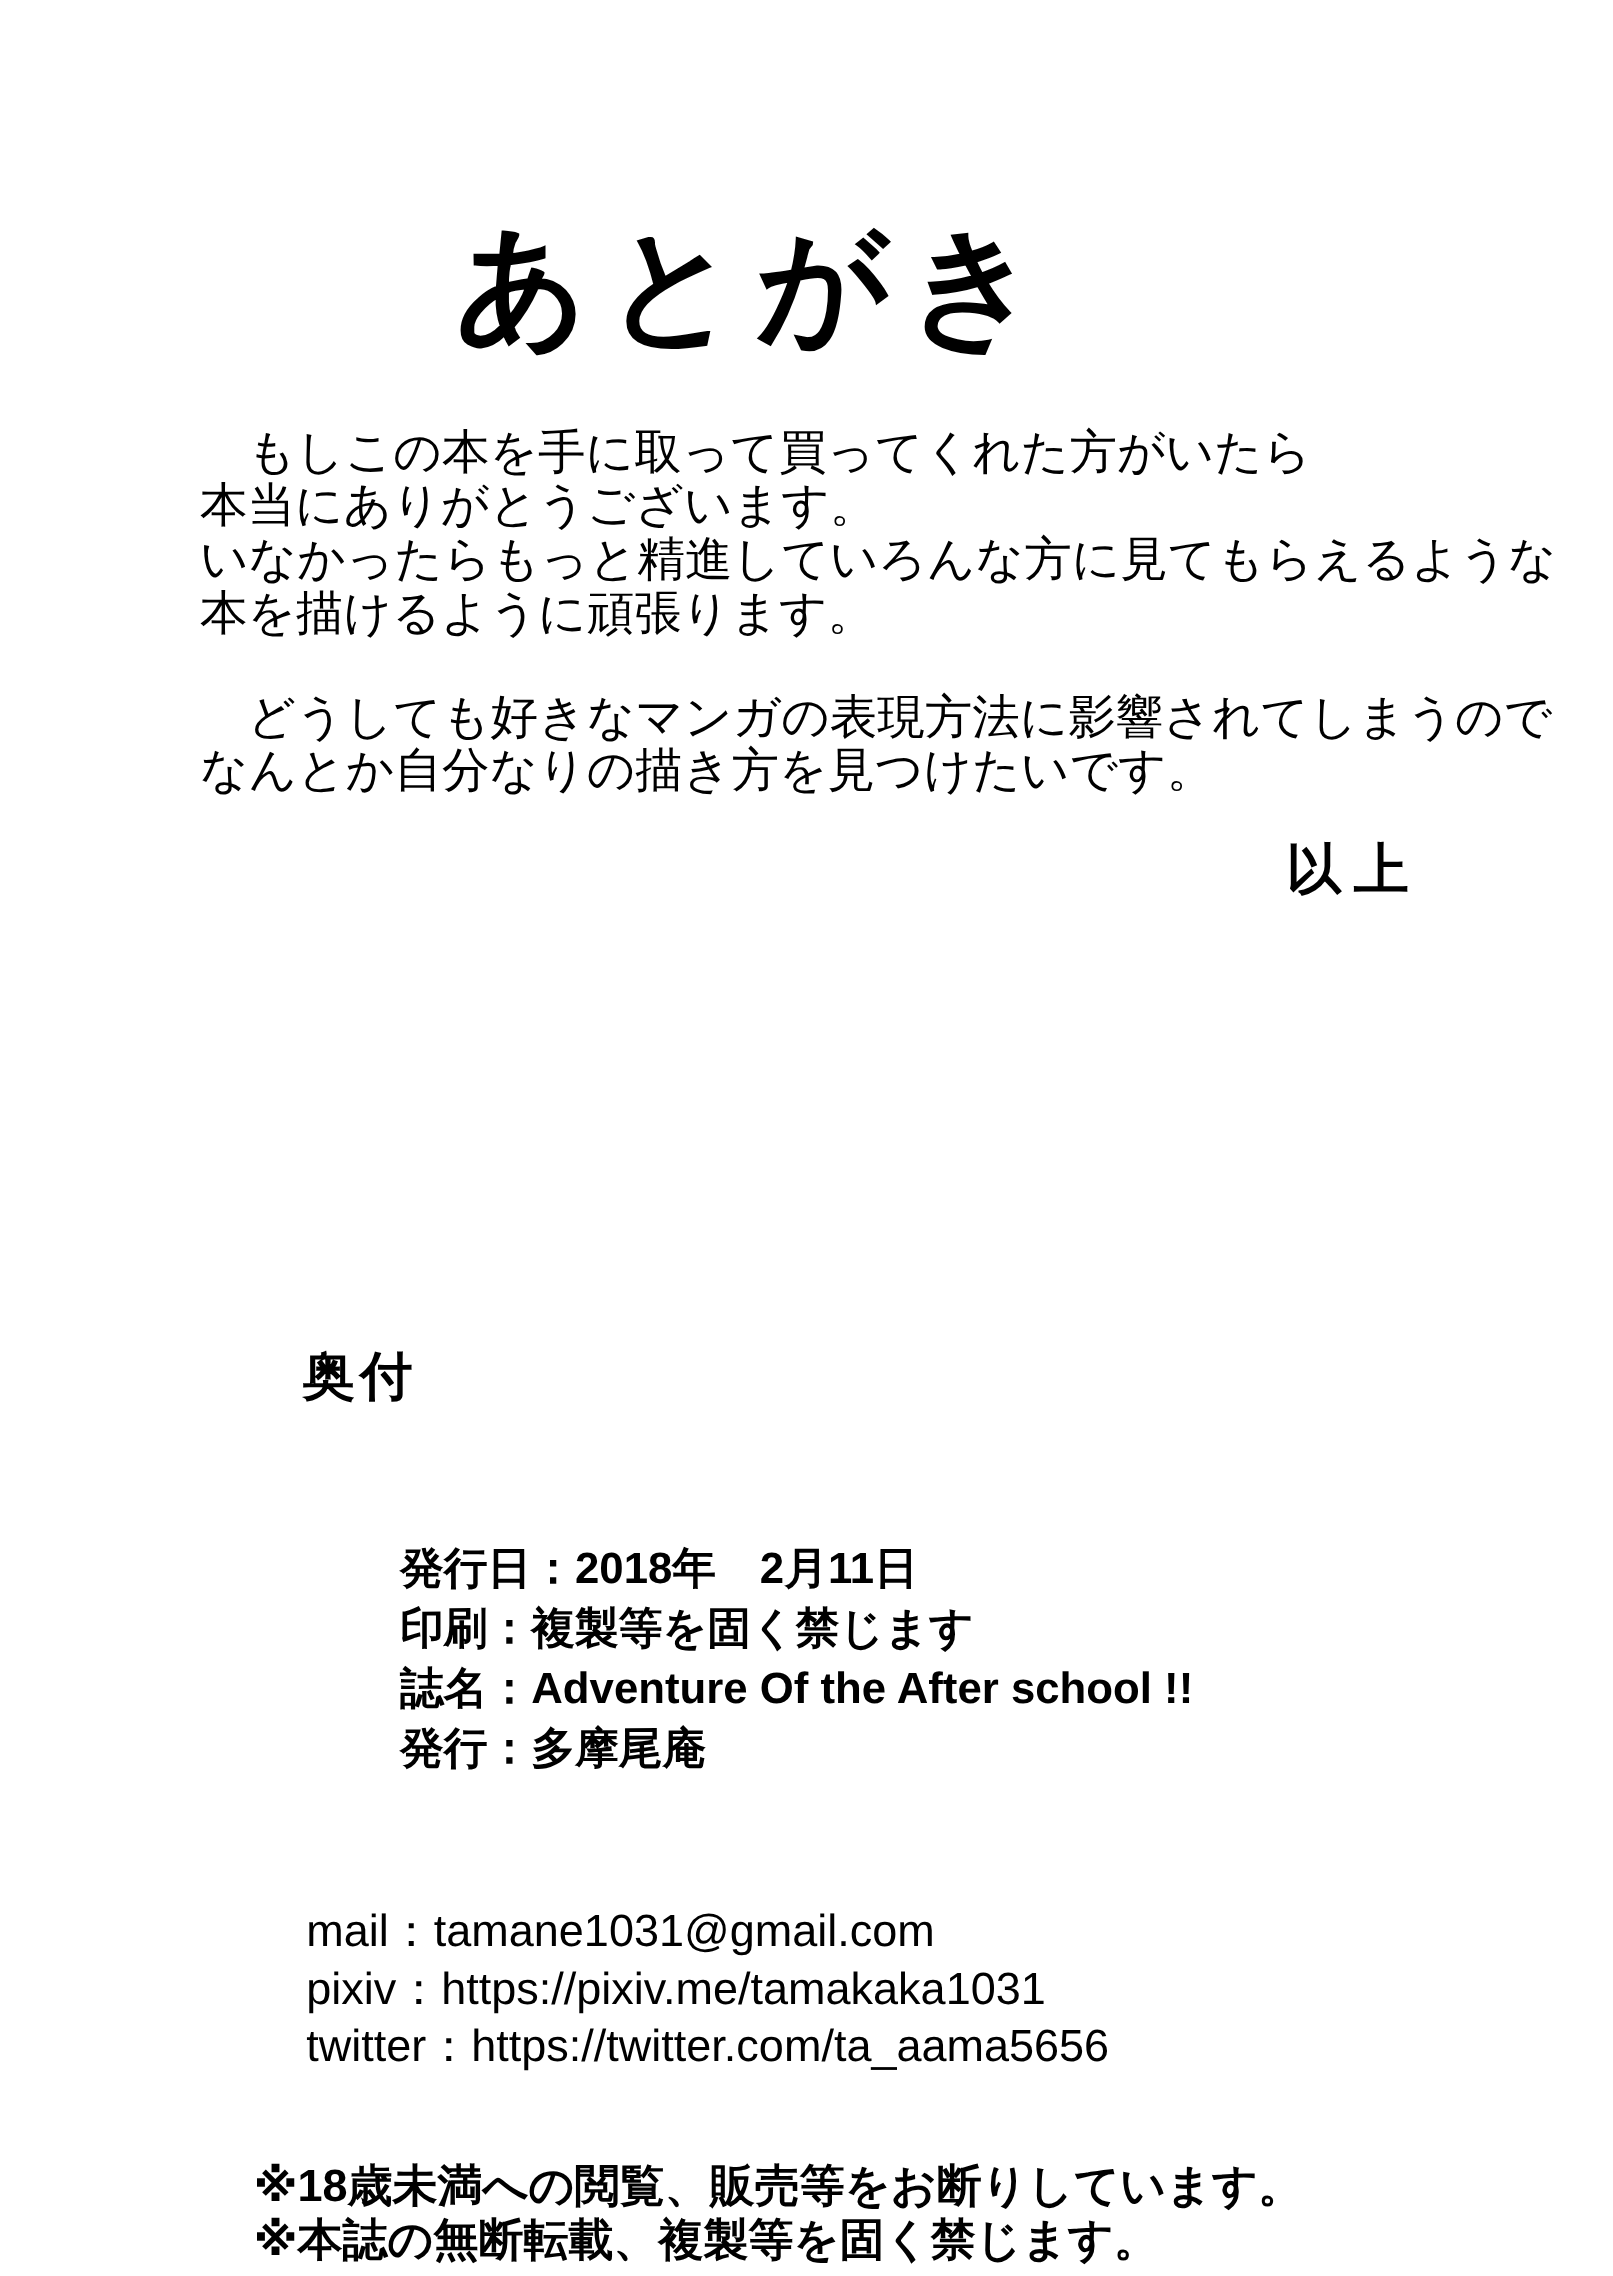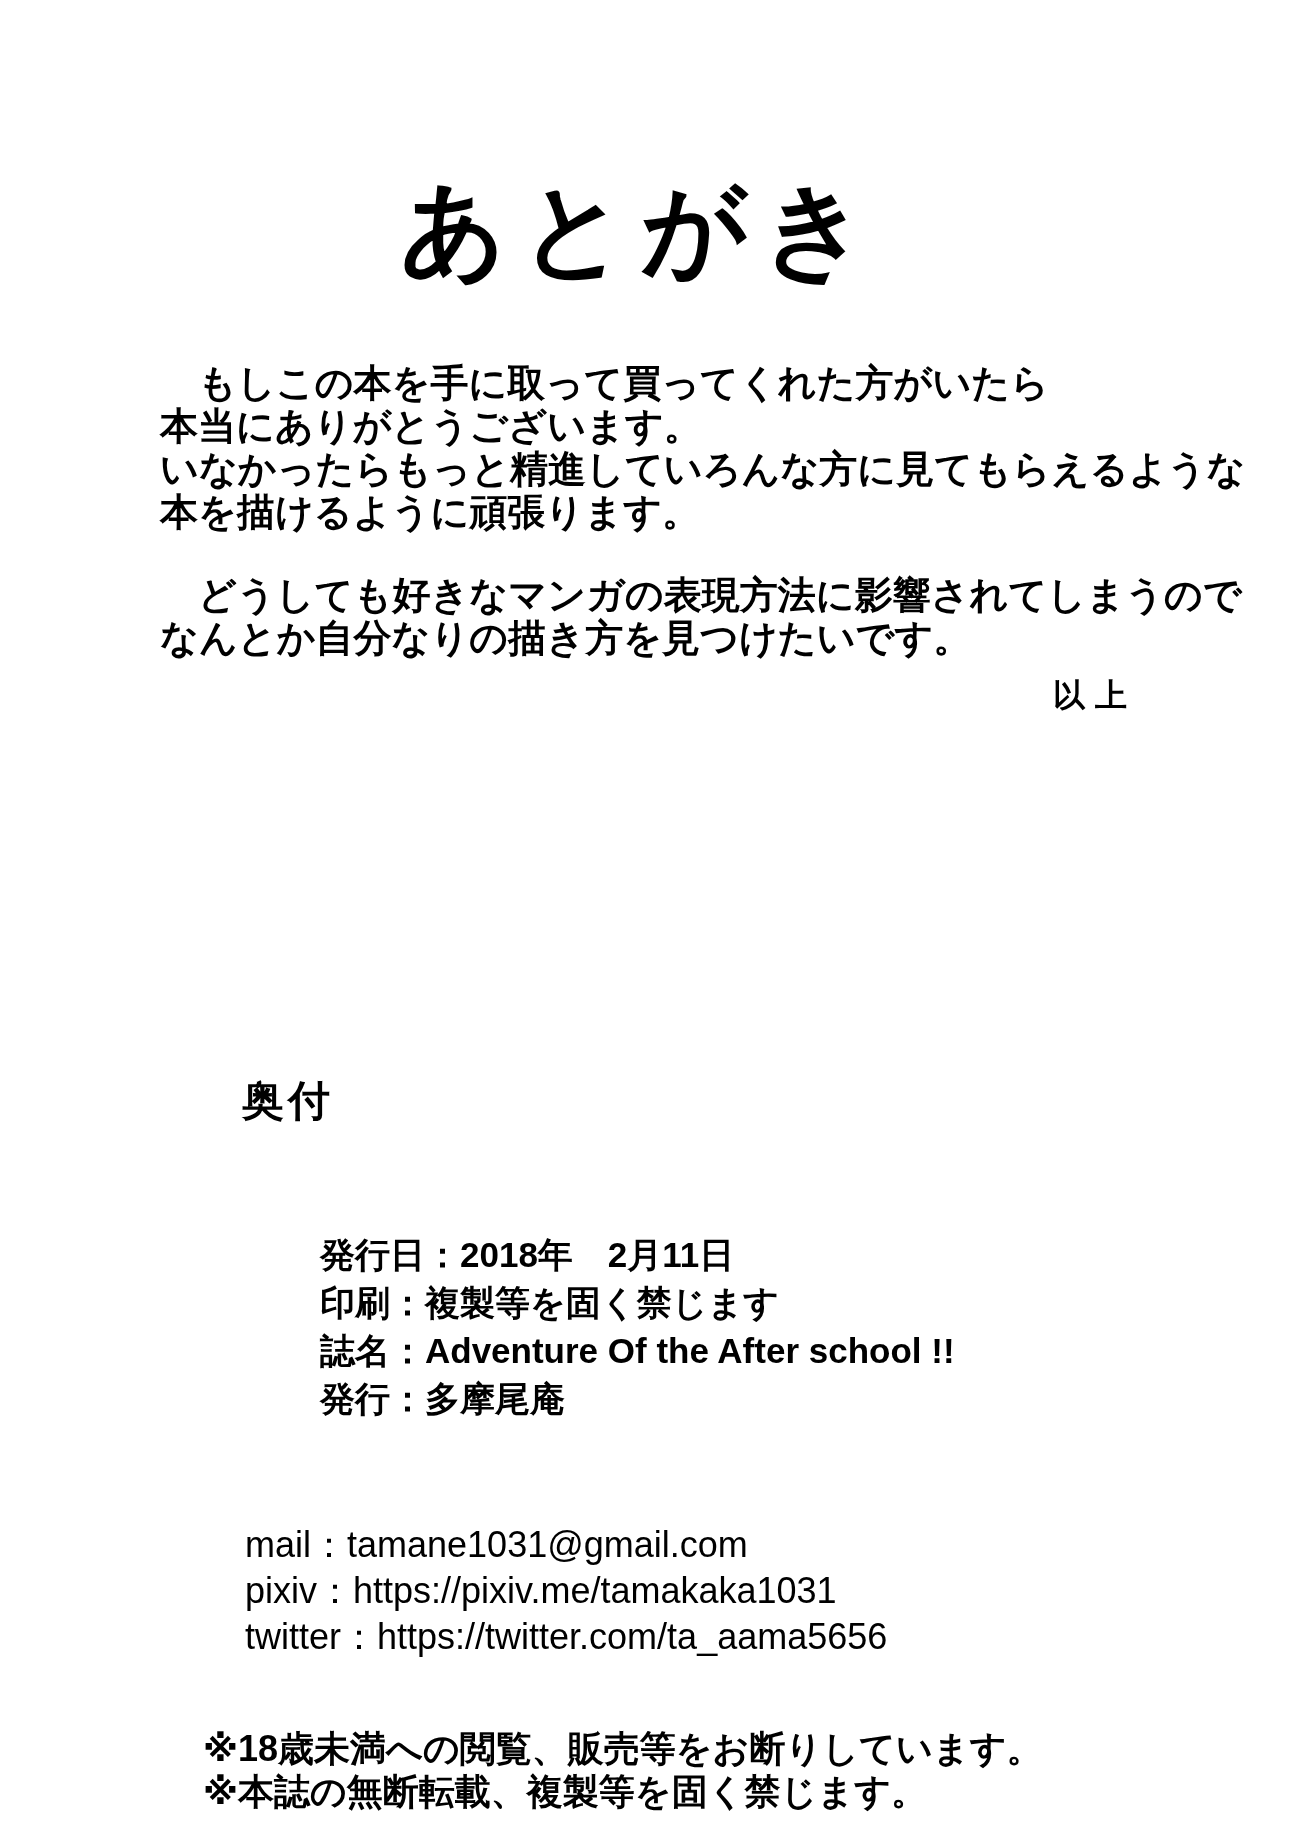--- a/index.html
+++ b/index.html
@@ -21,42 +21,40 @@
     top: 103px;
     left: 0;
     width: 1210px;
     text-align: center;
     font-family: "Liberation Serif", "DejaVu Serif", serif;
     font-weight: 700;
     font-size: 104px;
     line-height: 1.1;
     letter-spacing: 14px;
     white-space: nowrap;
-    padding-left: 36px;
   }
   .para {
     position: absolute;
     left: 160px;
     right: 120px;
     font-family: "Liberation Serif", "DejaVu Serif", serif;
-    font-weight: 700;
+    font-weight: 400;
     font-size: 38px;
     line-height: 43px;
     white-space: nowrap;
-    margin-top: 21px;
   }
   .para1 { top: 341px; }
   .para2 { top: 553px; }
   .closing {
     position: absolute;
     top: 674px;
     right: 153px;
     font-family: "Liberation Sans", "DejaVu Sans", sans-serif;
     font-weight: 600;
-    font-size: 32px;
+    font-size: 44px;
     line-height: 43px;
     letter-spacing: 10px;
     white-space: nowrap;
   }
   
   .colophon-heading {
     position: absolute;
     top: 1078px;
     left: 242px;
     margin: 0;

